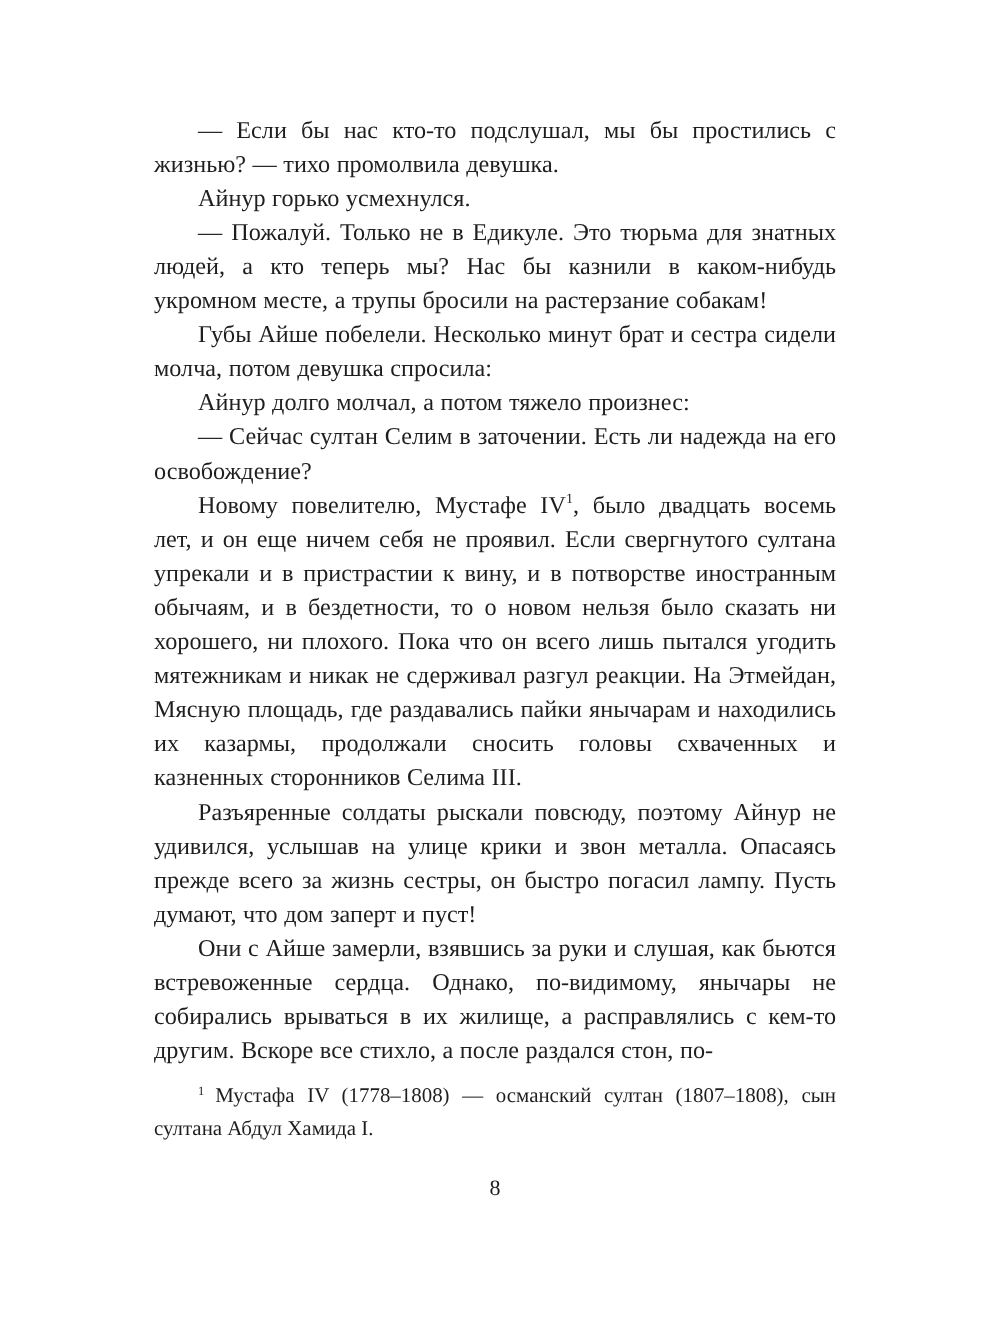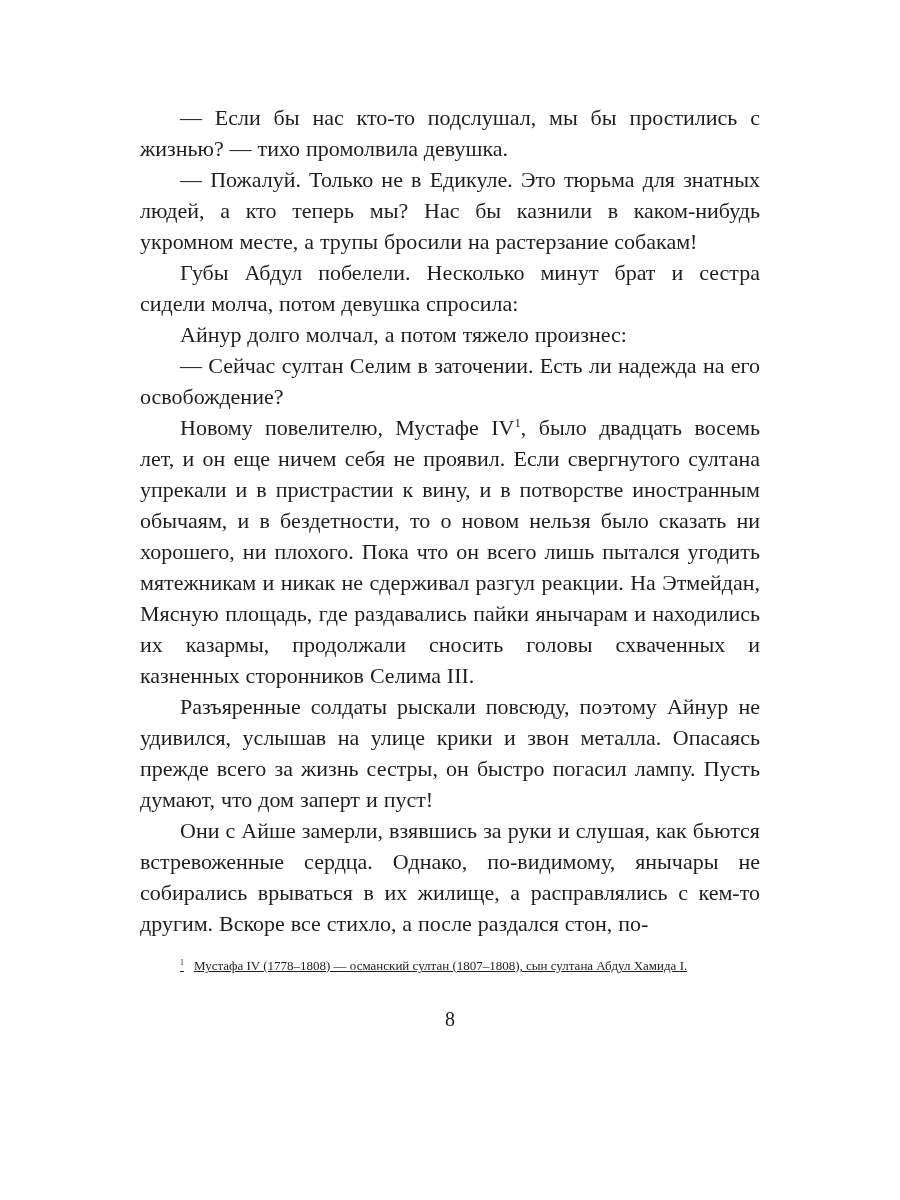--- a/index.html
+++ b/index.html
@@ -33,25 +33,24 @@
   sup.fn-ref {
     font-size: 0.58em;
     line-height: 0;
     vertical-align: super;
   }
   .footnote-block {
     margin-top: 12px;
   }
   .footnote {
     margin: 0;
-    font-size: 13px;
+    font-size: 19px;
     line-height: 30px;
     text-align: justify;
     text-indent: 40px;
-    text-decoration: underline;
   }
   sup.fn-marker {
     font-size: 0.6em;
     line-height: 0;
     vertical-align: super;
     padding-right: 10px;
   }
   .page-number {
     margin-top: 26px;
     text-align: center;
@@ -60,22 +59,23 @@
     color: #1e1e1e;
   }
 </style>
 </head>
 <body>
 
 <main class="page">
 
   <section class="body-text">
     <p class="para">— Если бы нас кто-то подслушал, мы бы простились с жизнью? — тихо промолвила девушка.</p>
+    <p class="para">Айнур горько усмехнулся.</p>
     <p class="para">— Пожалуй. Только не в Едикуле. Это тюрьма для знатных людей, а кто теперь мы? Нас бы казнили в каком-нибудь укромном месте, а трупы бросили на растерзание собакам!</p>
-    <p class="para">Губы Абдул побелели. Несколько минут брат и сестра сидели молча, потом девушка спросила:</p>
+    <p class="para">Губы Айше побелели. Несколько минут брат и сестра сидели молча, потом девушка спросила:</p>
     <p class="para">Айнур долго молчал, а потом тяжело произнес:</p>
     <p class="para">— Сейчас султан Селим в заточении. Есть ли надежда на его освобождение?</p>
 
     <p class="para"><span>Новому повелителю, Мустафе IV</span><sup class="fn-ref">1</sup><span>, было двадцать восемь лет, и он еще ничем себя не проявил. Если свергнутого султана упрекали и в пристрастии к вину, и в потворстве иностранным обычаям, и в бездетности, то о новом нельзя было сказать ни хорошего, ни плохого. Пока что он всего лишь пытался угодить мятежникам и никак не сдерживал разгул реакции. На Этмейдан, Мясную площадь, где раздавались пайки янычарам и находились их казармы, продолжали сносить головы схваченных и казненных сторонников Селима III.</span></p>
 
     <p class="para">Разъяренные солдаты рыскали повсюду, поэтому Айнур не удивился, услышав на улице крики и звон металла. Опасаясь прежде всего за жизнь сестры, он быстро погасил лампу. Пусть думают, что дом заперт и пуст!</p>
     <p class="para">Они с Айше замерли, взявшись за руки и слушая, как бьются встревоженные сердца. Однако, по-видимому, янычары не собирались врываться в их жилище, а расправлялись с кем-то другим. Вскоре все стихло, а после раздался стон, по-</p>
   </section>
 
   <footer class="footnote-block">

